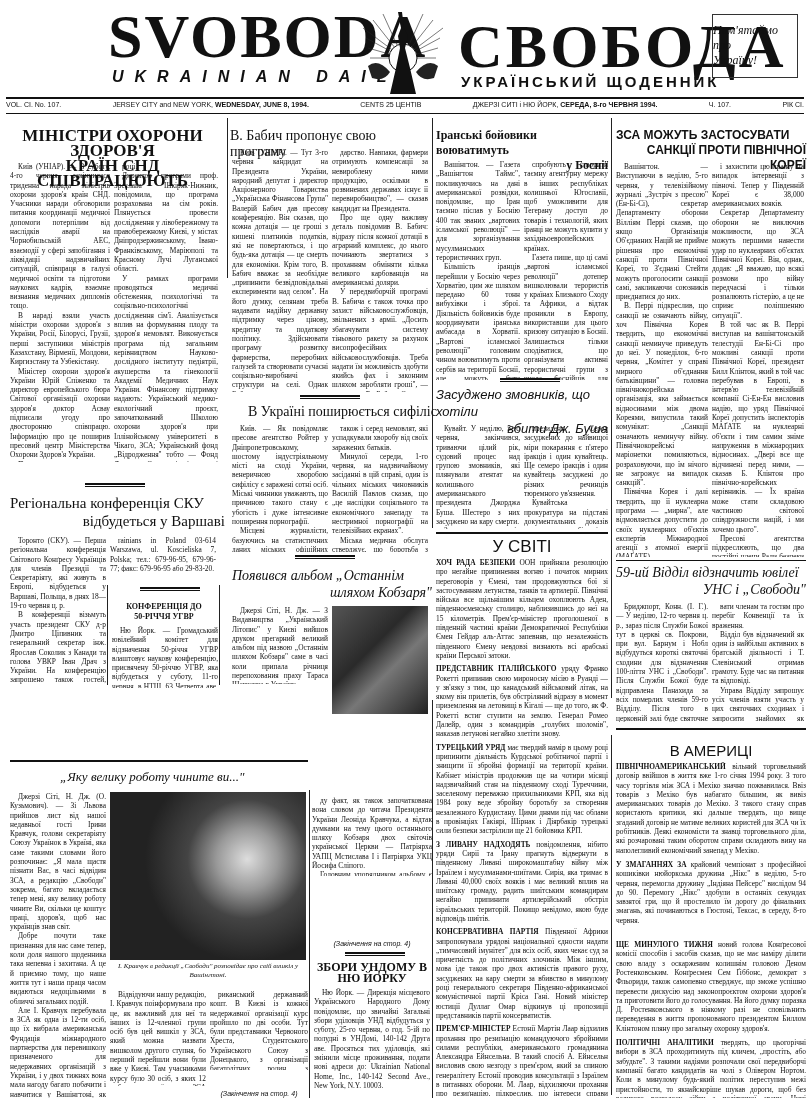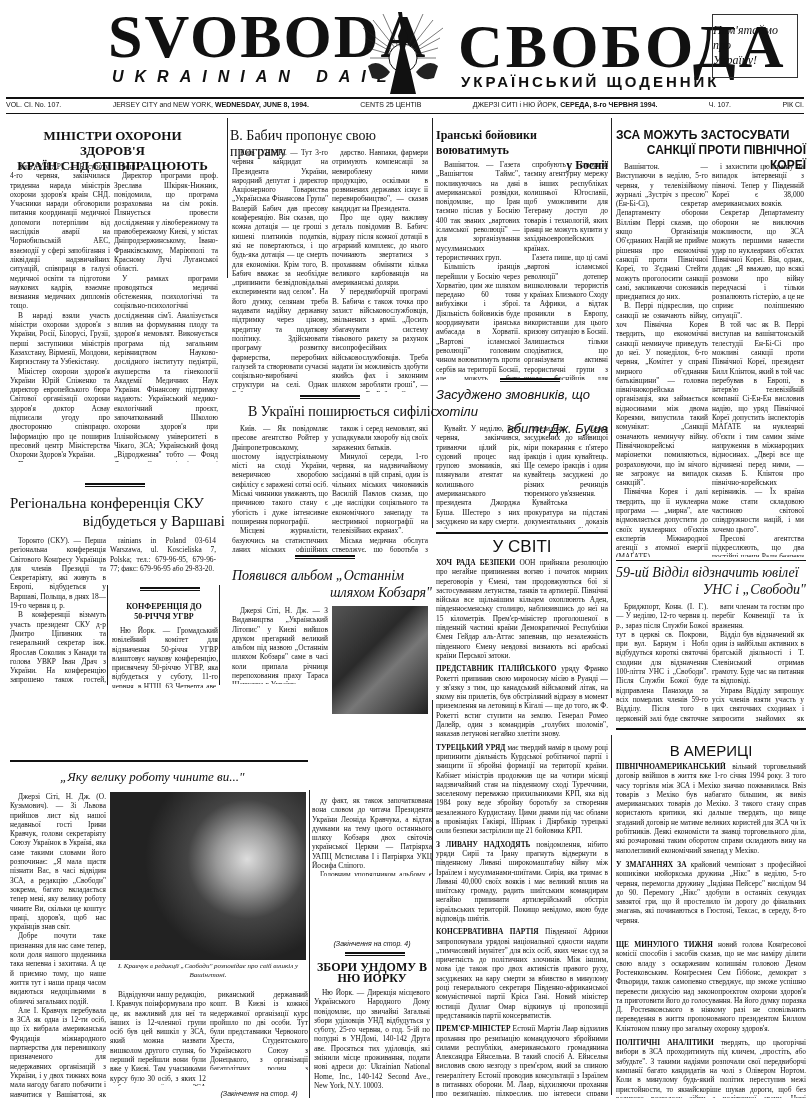--- a/index.html
+++ b/index.html
@@ -8,21 +8,21 @@
 .masthead-lat{left:108px;top:4px;font-family:"Liberation Serif",serif;font-weight:bold;font-size:62px;letter-spacing:2px;transform:scaleX(1.0);line-height:64px}
 .masthead-lat-sub{left:112px;top:68px;font-family:"Liberation Sans",sans-serif;font-weight:bold;font-style:italic;font-size:16px;letter-spacing:11px}
 .masthead-cyr{left:458px;top:14px;font-family:"Liberation Serif",serif;font-weight:bold;font-size:62px;letter-spacing:3px;line-height:64px}
 .masthead-cyr-sub{left:461px;top:73px;font-family:"Liberation Sans",sans-serif;font-weight:bold;font-size:15px;letter-spacing:3px}
 .emblem{left:358px;top:8px;width:90px;height:88px}
 .slogan{left:712px;top:14px;width:86px;height:64px;border:1px solid #333;font-style:italic;font-size:12px;text-align:left;line-height:15px;padding-top:8px}
 .rule-thick{height:2px;background:#111}
 .dateline{left:6px;top:101px;width:798px;font-family:"Liberation Sans",sans-serif;font-size:7px;display:flex;justify-content:space-between;white-space:nowrap}
 .dateline b{font-weight:bold}
 .col-rule{width:1px;background:#222}
-.h1{font-family:"Liberation Serif",serif;font-weight:bold;font-size:13px;line-height:15px}
+.h1{font-family:"Liberation Serif",serif;font-weight:bold;font-size:17px;line-height:15px}
 .h2{font-family:"Liberation Serif",serif;font-size:14px;line-height:16px}
 .hs{font-family:"Liberation Sans",sans-serif;font-weight:bold;font-size:13px;line-height:15px}
 .hit{font-family:"Liberation Sans",sans-serif;font-style:italic;font-size:15px;line-height:17px}
 .hitserif{font-family:"Liberation Serif",serif;font-style:italic;font-size:15px;line-height:17px}
 .txt{font-size:7.4px;line-height:9.3px;text-align:justify;hyphens:auto;overflow:hidden}
 .txt p{text-indent:8px}
 .sans-small{font-family:"Liberation Sans",sans-serif;font-style:italic;font-size:7px;text-align:center}
 .deco{height:4px;border-top:2px solid #111;border-bottom:1px solid #111;width:60px}
 .photo{background:linear-gradient(135deg,#555 0%,#2a2a2a 40%,#777 60%,#222 100%)}
 .photo2{background:radial-gradient(circle at 70% 40%,#ddd 0%,#999 18%,#444 35%,#222 60%),#333}

